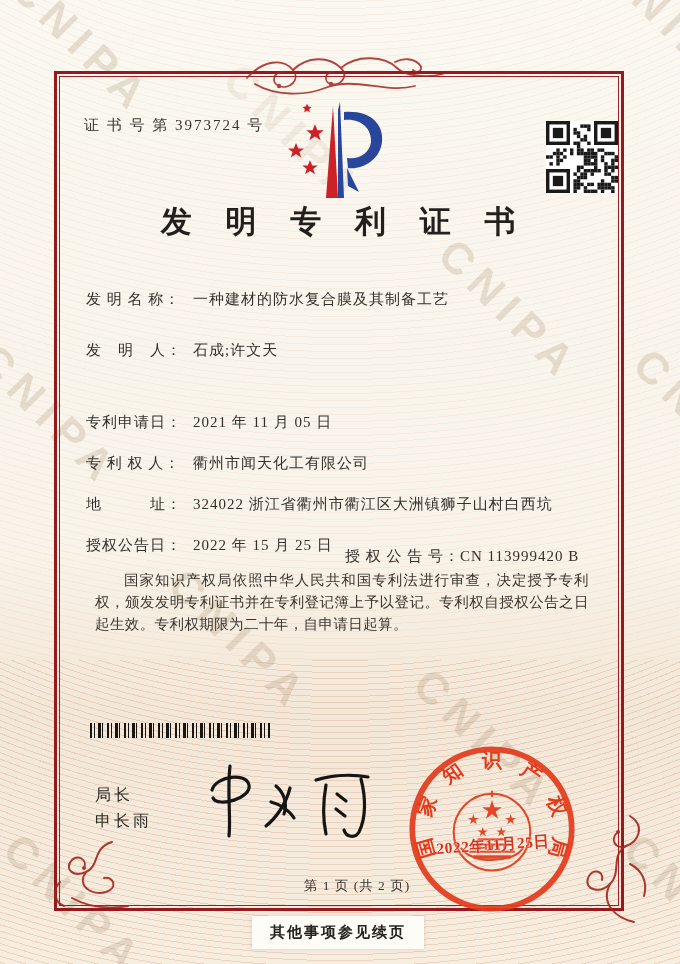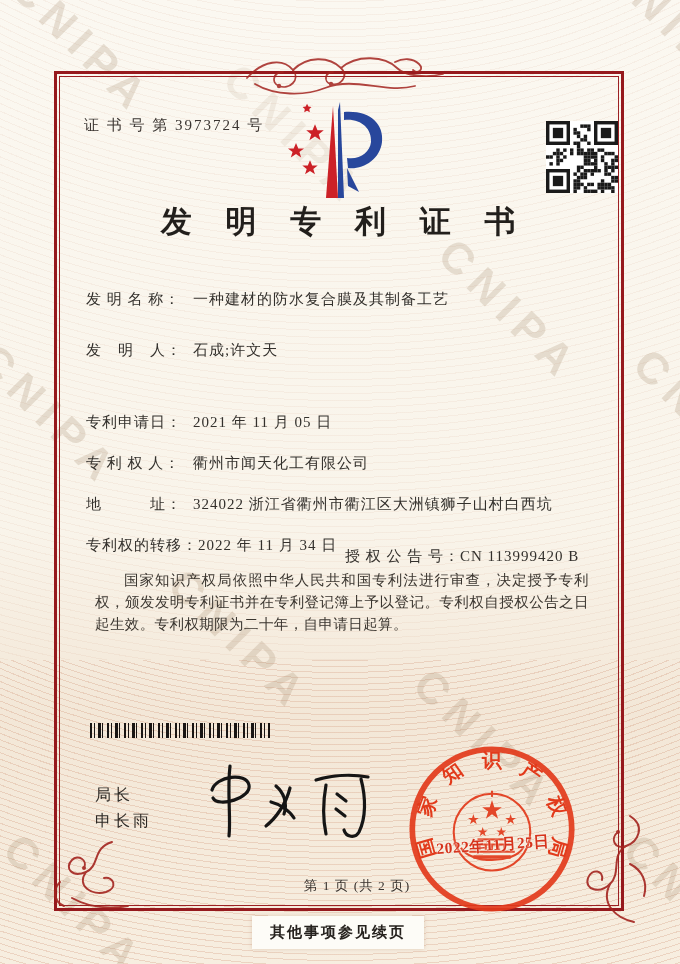--- a/index.html
+++ b/index.html
@@ -224,21 +224,21 @@
   <div class="abs row" style="top:413px">
     <span class="lbl">专利申请日：</span><span class="val">2021 年 11 月 05 日</span>
   </div>
   <div class="abs row" style="top:454px">
     <span class="lbl">专 利 权 人：</span><span class="val">衢州市闻天化工有限公司</span>
   </div>
   <div class="abs row" style="top:495px">
     <span class="lbl">地　　　址：</span><span class="val">324022 浙江省衢州市衢江区大洲镇狮子山村白西坑</span>
   </div>
   <div class="abs row row2col" style="top:536px">
-    <span class="g1"><span class="lbl">专利权的转移：</span><span class="val">2022 年 11 月 34 日</span></span>
+    <span class="g1"><span class="lbl">授权公告日：</span><span class="val">2022 年 15 月 25 日</span></span>
     <span class="g2"><span class="lbl" style="min-width:0">授 权 公 告 号：</span><span class="val">CN 113999420 B</span></span>
   </div>
 
   <div class="abs paras">
     <p>国家知识产权局依照中华人民共和国专利法进行审查，决定授予专利权，颁发发明专利证书并在专利登记簿上予以登记。专利权自授权公告之日起生效。专利权期限为二十年，自申请日起算。</p>
   </div>
 
   <div class="abs barcode"></div>
 
   <div class="abs director" style="top:785px">局长</div>

